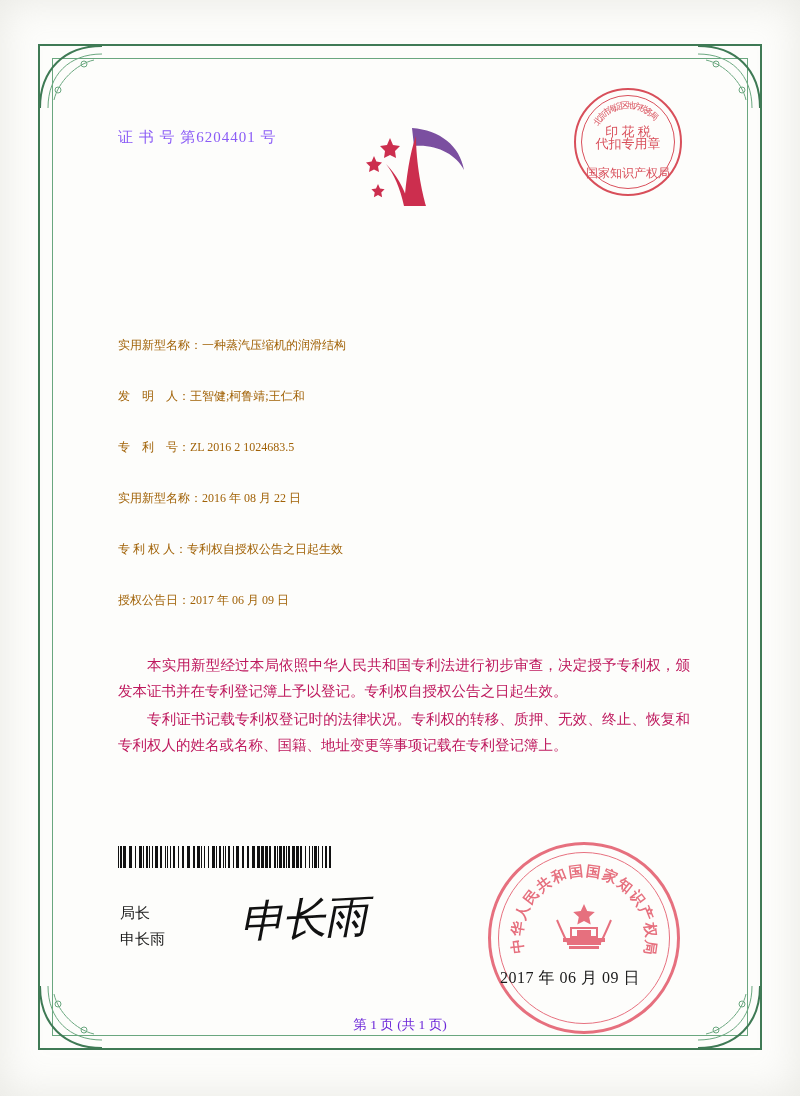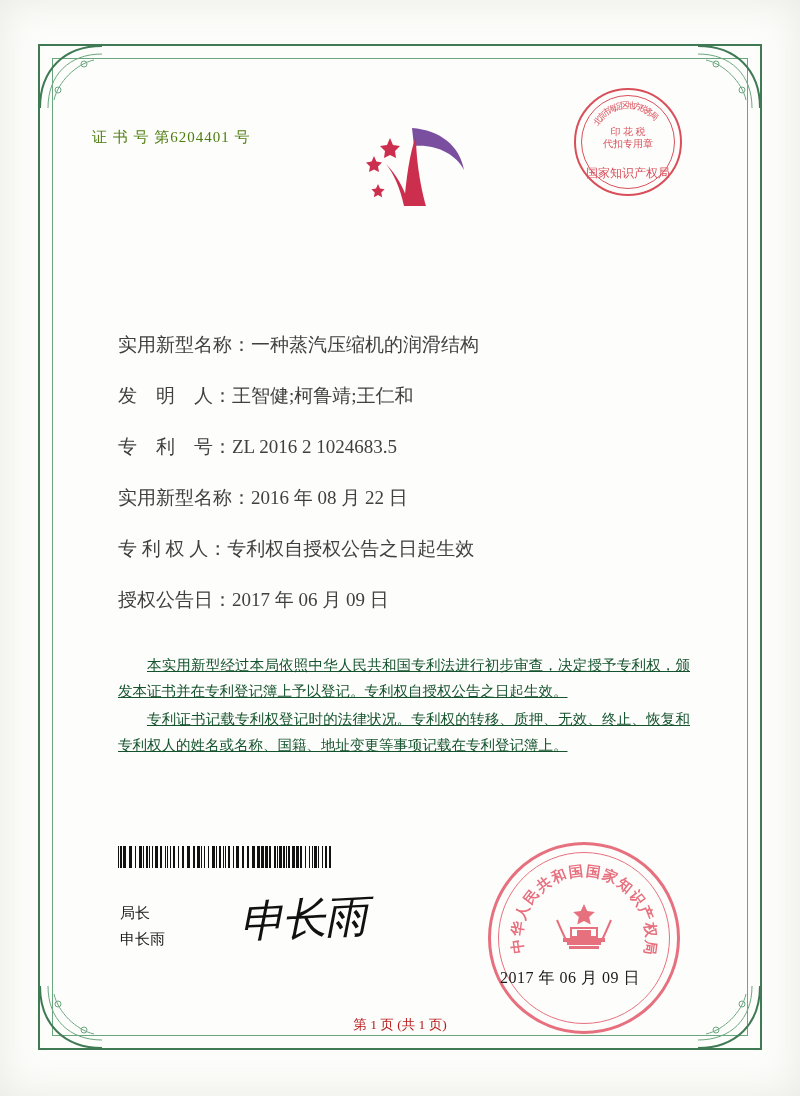--- a/index.html
+++ b/index.html
@@ -32,24 +32,24 @@
     pointer-events:none;
   }
   .corner svg{display:block;}
   .c-tl{left:36px;top:42px;}
   .c-tr{right:36px;top:42px;transform:scaleX(-1);}
   .c-bl{left:36px;bottom:44px;transform:scaleY(-1);}
   .c-br{right:36px;bottom:44px;transform:scale(-1,-1);}
 
   .cert-no{
     position:absolute;
-    left:92px;top:128px;
+    left:118px;top:128px;
     font-size:15px;
     letter-spacing:1px;
-    color:#4d7c0f;
+    color:#8b5cf6;
     font-family:"Liberation Serif", serif;
   }
 
   
   .logo{
     position:absolute;
     left:360px;top:118px;
     width:110px;height:100px;
   }
 
@@ -78,60 +78,59 @@
     position:absolute;
     left:50%;top:50%;
     transform-origin:0 0;
     font-size:8.5px;
     white-space:nowrap;
   }
   .stamp-top .st-center{
     position:absolute;
     left:0;right:0;top:36px;
     text-align:center;
-    font-size:10px;
+    font-size:13px;
     line-height:12px;
     font-family:"Liberation Serif", serif;
   }
 
   .title{
     position:absolute;
     left:0;right:0;top:232px;
     text-align:center;
     font-size:42px;
     letter-spacing:3px;
     font-weight:bold;
     color:#111;
     font-family:"DejaVu Serif", serif;
   }
 
   .fields{
     position:absolute;
     left:118px;top:335px;
     width:580px;
-    font-size:19px;
-    color:#404040;
+    font-size:12px;
+    color:#a16207;
   }
   .field{
     margin-bottom:31px;
     line-height:20px;
     white-space:nowrap;
   }
   .field .lbl{display:inline-block;}
   .field .val{display:inline-block;}
 
   .body-text{
     position:absolute;
     left:118px;top:652px;
     width:572px;
     font-size:14.5px;
     line-height:26px;
-    color:#14532d;
+    color:#be185d;
     text-align:justify;
-    text-decoration:underline;
   }
   .body-text p{margin:0 0 2px 0; text-indent:2em;}
 
   .barcode{
     position:absolute;
     left:118px;top:846px;
     width:216px;height:22px;
   }
 
   .sign-label{
@@ -188,21 +187,21 @@
     font-size:16px;
     color:#1a1a1a;
     letter-spacing:.5px;
   }
 
   .footer{
     position:absolute;
     left:0;right:0;bottom:62px;
     text-align:center;
     font-size:13.5px;
-    color:#b91c1c;
+    color:#6d28d9;
   }
   .edge{
     position:absolute;inset:0;
     box-shadow:inset 0 0 42px rgba(180,180,170,.28);
     pointer-events:none;
   }
 </style>
 </head>
 <body>
 

